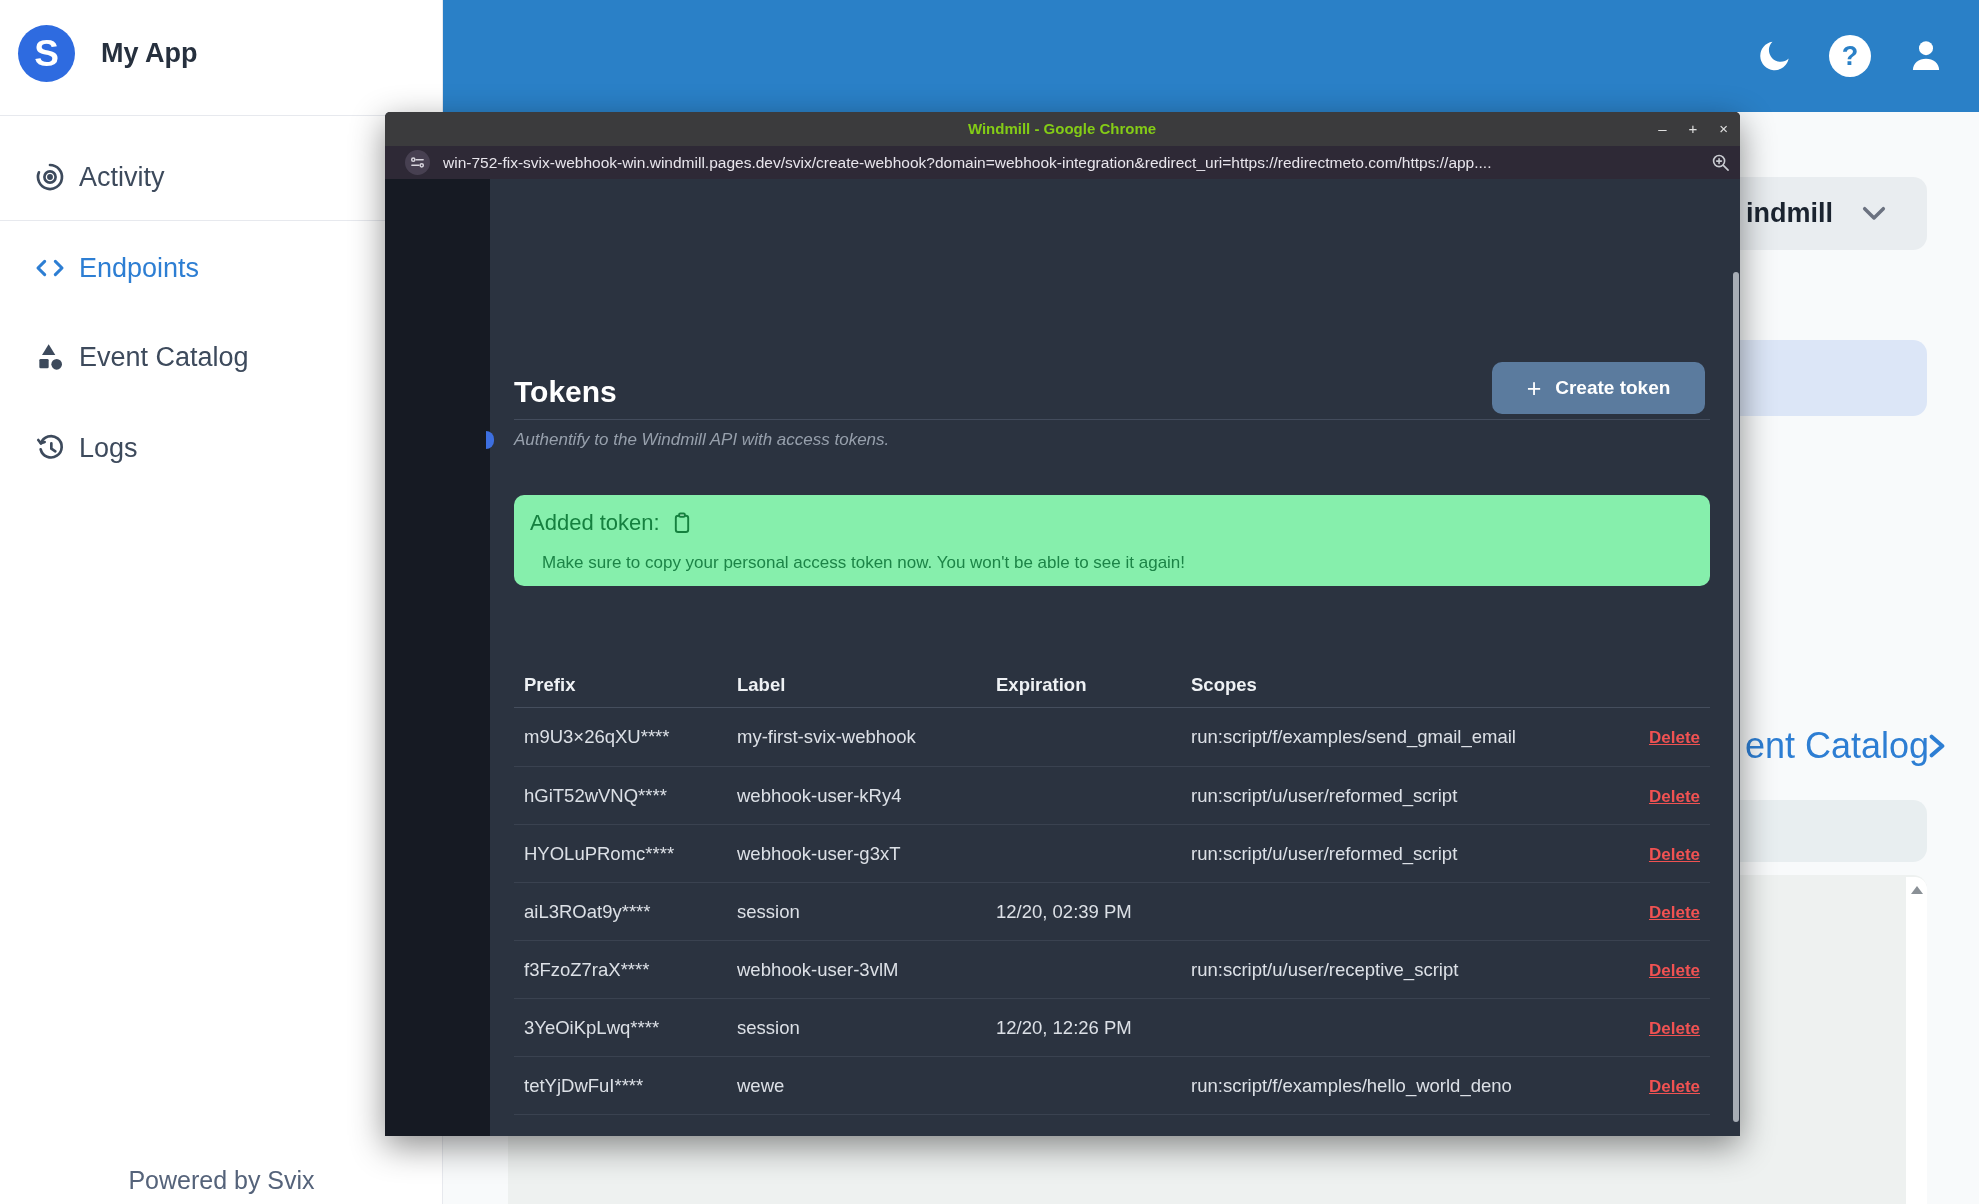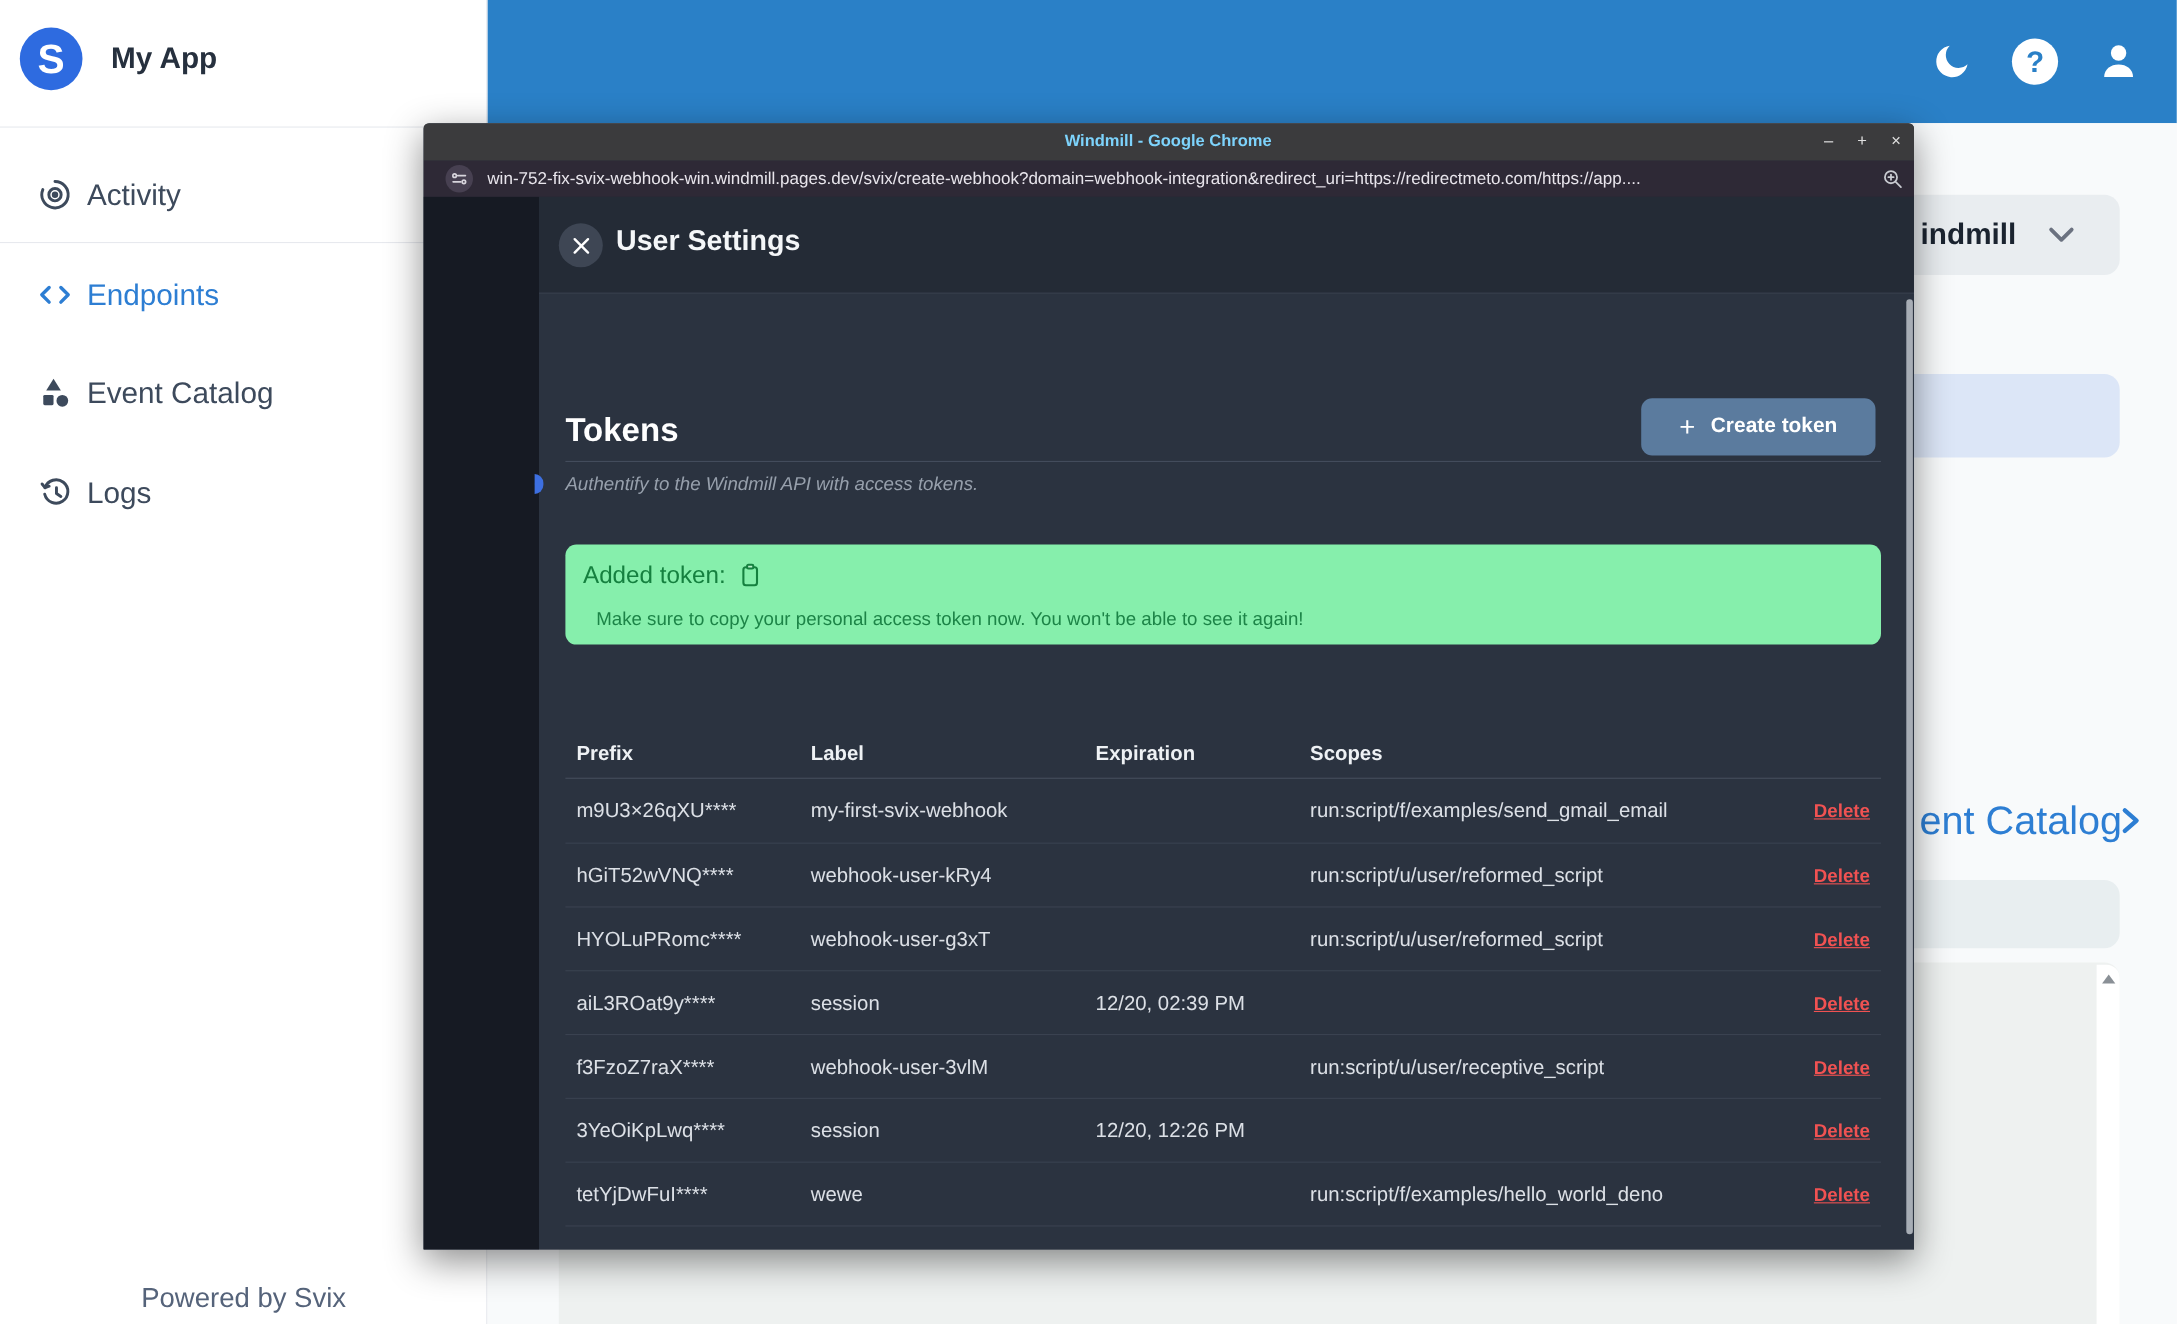--- a/index.html
+++ b/index.html
@@ -39,21 +39,21 @@
   .big-panel { position:absolute; left:65px; top:763px; width:1419px; height:329px; background:#eef1f0; border-radius:14px 14px 0 0; }
   .panel-scroll { position:absolute; right:0; top:2px; width:21px; height:327px; background:#ffffff; border-radius:0 12px 0 0; }
   .panel-arrow { position:absolute; left:5px; top:9px; width:0; height:0;
                  border-left:6px solid transparent; border-right:6px solid transparent; border-bottom:8px solid #8a9096; }
 
   
   .chrome { position:absolute; left:385px; top:112px; width:1355px; height:1024px; z-index:10;
             box-shadow:0 10px 34px rgba(0,0,0,0.45); border-radius:5px 5px 0 0; overflow:hidden; background:#2b3340; }
   .titlebar { position:absolute; left:0; top:0; width:100%; height:34px; background:#3b3b3d; }
   .titlebar .wtitle { position:absolute; left:0; right:1px; top:0; height:34px; line-height:34px; text-align:center;
-                      color:#7dd3fc; font-size:15px; font-weight:bold; }
+                      color:#84cc16; font-size:15px; font-weight:bold; }
   .win-controls { position:absolute; right:12px; top:0; height:34px; display:flex; align-items:center; gap:22px; }
   .win-btn { color:#e0e0e0; font-size:15px; cursor:pointer; line-height:34px; }
   .urlbar { position:absolute; left:0; top:34px; width:100%; height:33px; background:#2e2936; display:flex; align-items:center;padding-left:12px; }
   .site-chip { width:25px; height:25px; border-radius:50%; background:#474051; margin-left:8px;
                display:flex; align-items:center; justify-content:center; cursor:pointer; }
   .url-text { margin-left:13px; font-size:15.5px; color:#e8e5ec; white-space:nowrap; overflow:hidden; width:1265px; }
   .url-zoom { position:absolute; right:10px; top:41px; cursor:pointer; }
 
   .page { position:absolute; left:0; top:67px; width:100%; height:957px; background:#2b3340; }
   .page-gutter { position:absolute; left:0; top:0; width:105px; height:957px; background:#161a23; }
@@ -215,29 +215,20 @@
           <line x1="13" y1="13" x2="18" y2="18"></line>
         <line x1="6" y1="8.5" x2="11" y2="8.5"></line>
           <line x1="8.5" y1="6" x2="8.5" y2="11"></line>
       </svg>
     </div>
 
     <div class="page">
       <div class="page-gutter"></div>
       <div class="blue-sliver"></div>
 
-      <div class="modal-header">
-        <div class="close-btn">
-          <svg width="17" height="17" viewBox="0 0 14 14" fill="none" stroke="#ffffff" stroke-width="1.8" stroke-linecap="round">
-              <line x1="2" y1="2" x2="12" y2="12"></line>
-              <line x1="12" y1="2" x2="2" y2="12"></line>
-            </svg>
-        </div>
-        <div class="modal-title">User Settings</div>
-      </div>
 
       <div class="tokens-heading">Tokens</div>
       <div class="tokens-underline"></div>
       <div class="tokens-subtitle">Authentify to the Windmill API with access tokens.</div>
 
       <button class="create-btn">
         <span class="plus">+</span>
         <span class="cbl">Create token</span>
       </button>
 

